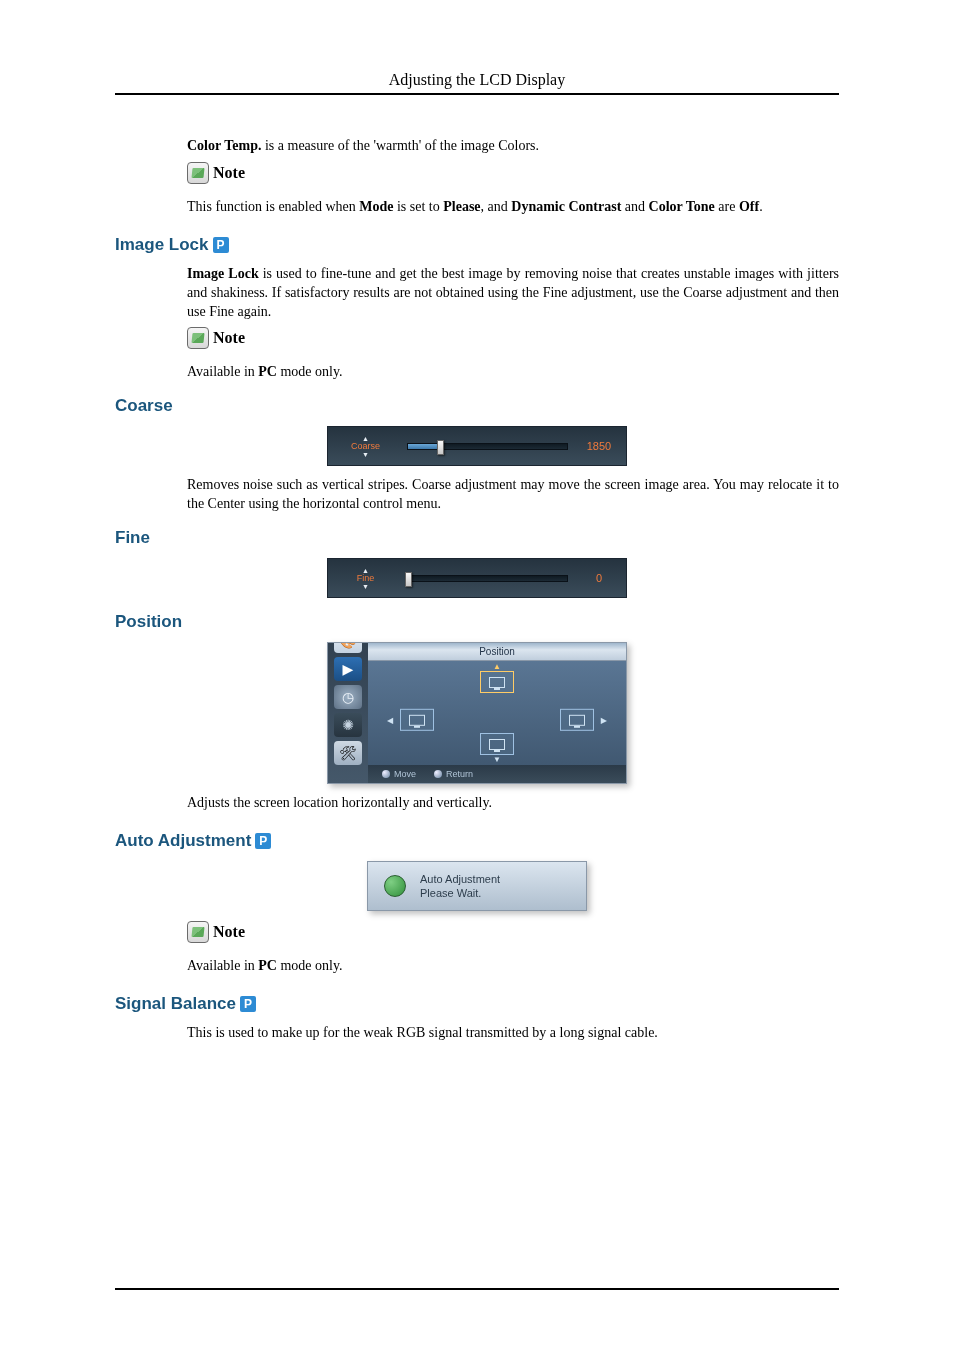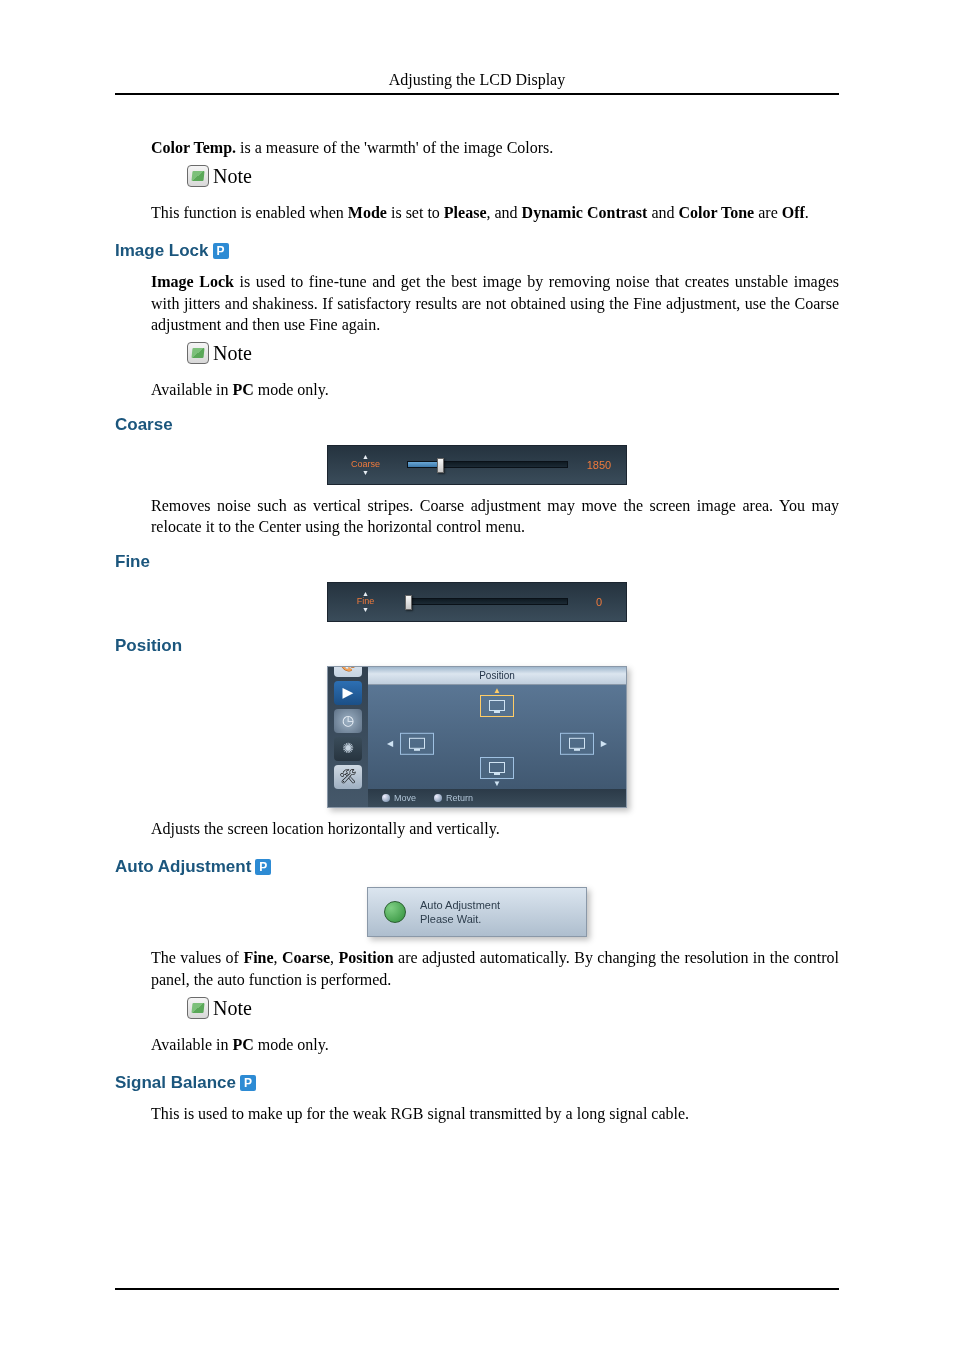--- a/index.html
+++ b/index.html
@@ -17,22 +17,22 @@
     font-size: 16px;
     margin-bottom: 4px;
     margin-top: 21px;
   }
   .hr-top, .hr-bottom {
     border: none;
     border-top: 2px solid #000;
     margin: 0;
   }
   .body-text {
-    margin-left: 36px;
-    font-size: 16px;
+    margin-left: 72px;
+    font-size: 14px;
     line-height: 1.35;
     text-align: justify;
   }
   .body-text p { margin: 0; }
   .section-title {
     font-family: Arial, Helvetica, sans-serif;
     font-weight: bold;
     color: #1b567d;
     font-size: 17px;
     margin: 18px 0 10px 0;
@@ -58,21 +58,21 @@
     align-items: center;
     justify-content: center;
     border-radius: 2px;
   }
   .note-row {
     display: flex;
     align-items: center;
     gap: 4px;
     margin: 6px 0 6px 72px;
   }
-  .note-label { font-weight: normal; font-size: 20px; }
+  .note-label { font-weight: bold; font-size: 16px; }
   .note-icon {
     width: 22px; height: 22px;
     border: 1px solid #6b6b6b;
     border-radius: 4px;
     background: linear-gradient(#f5f5f5, #d8d8d8);
     position: relative;
     flex-shrink: 0;
   }
   .note-icon::before {
     content: "";
@@ -407,25 +407,20 @@
   </div>
   <div class="figure-center">
     <div class="auto-panel">
       <div class="auto-ico"></div>
       <div class="auto-text">
         <div>Auto Adjustment</div>
         <div>Please Wait.</div>
       </div>
     </div>
   </div>
-  <div class="body-text">
-    <p>
-      <span>The values of </span><b>Fine</b><span>, </span><b>Coarse</b><span>, </span><b>Position</b><span> are adjusted automatically. By changing the resolution in the control panel, the auto function is performed.</span>
-    </p>
-  </div>
   <div class="note-row">
     <span class="note-icon"></span>
     <span class="note-label">Note</span>
   </div>
   <div class="spacer-sm"></div>
   <div class="body-text">
     <p>
       <span>Available in </span><b>PC</b><span> mode only.</span>
     </p>
   </div>

